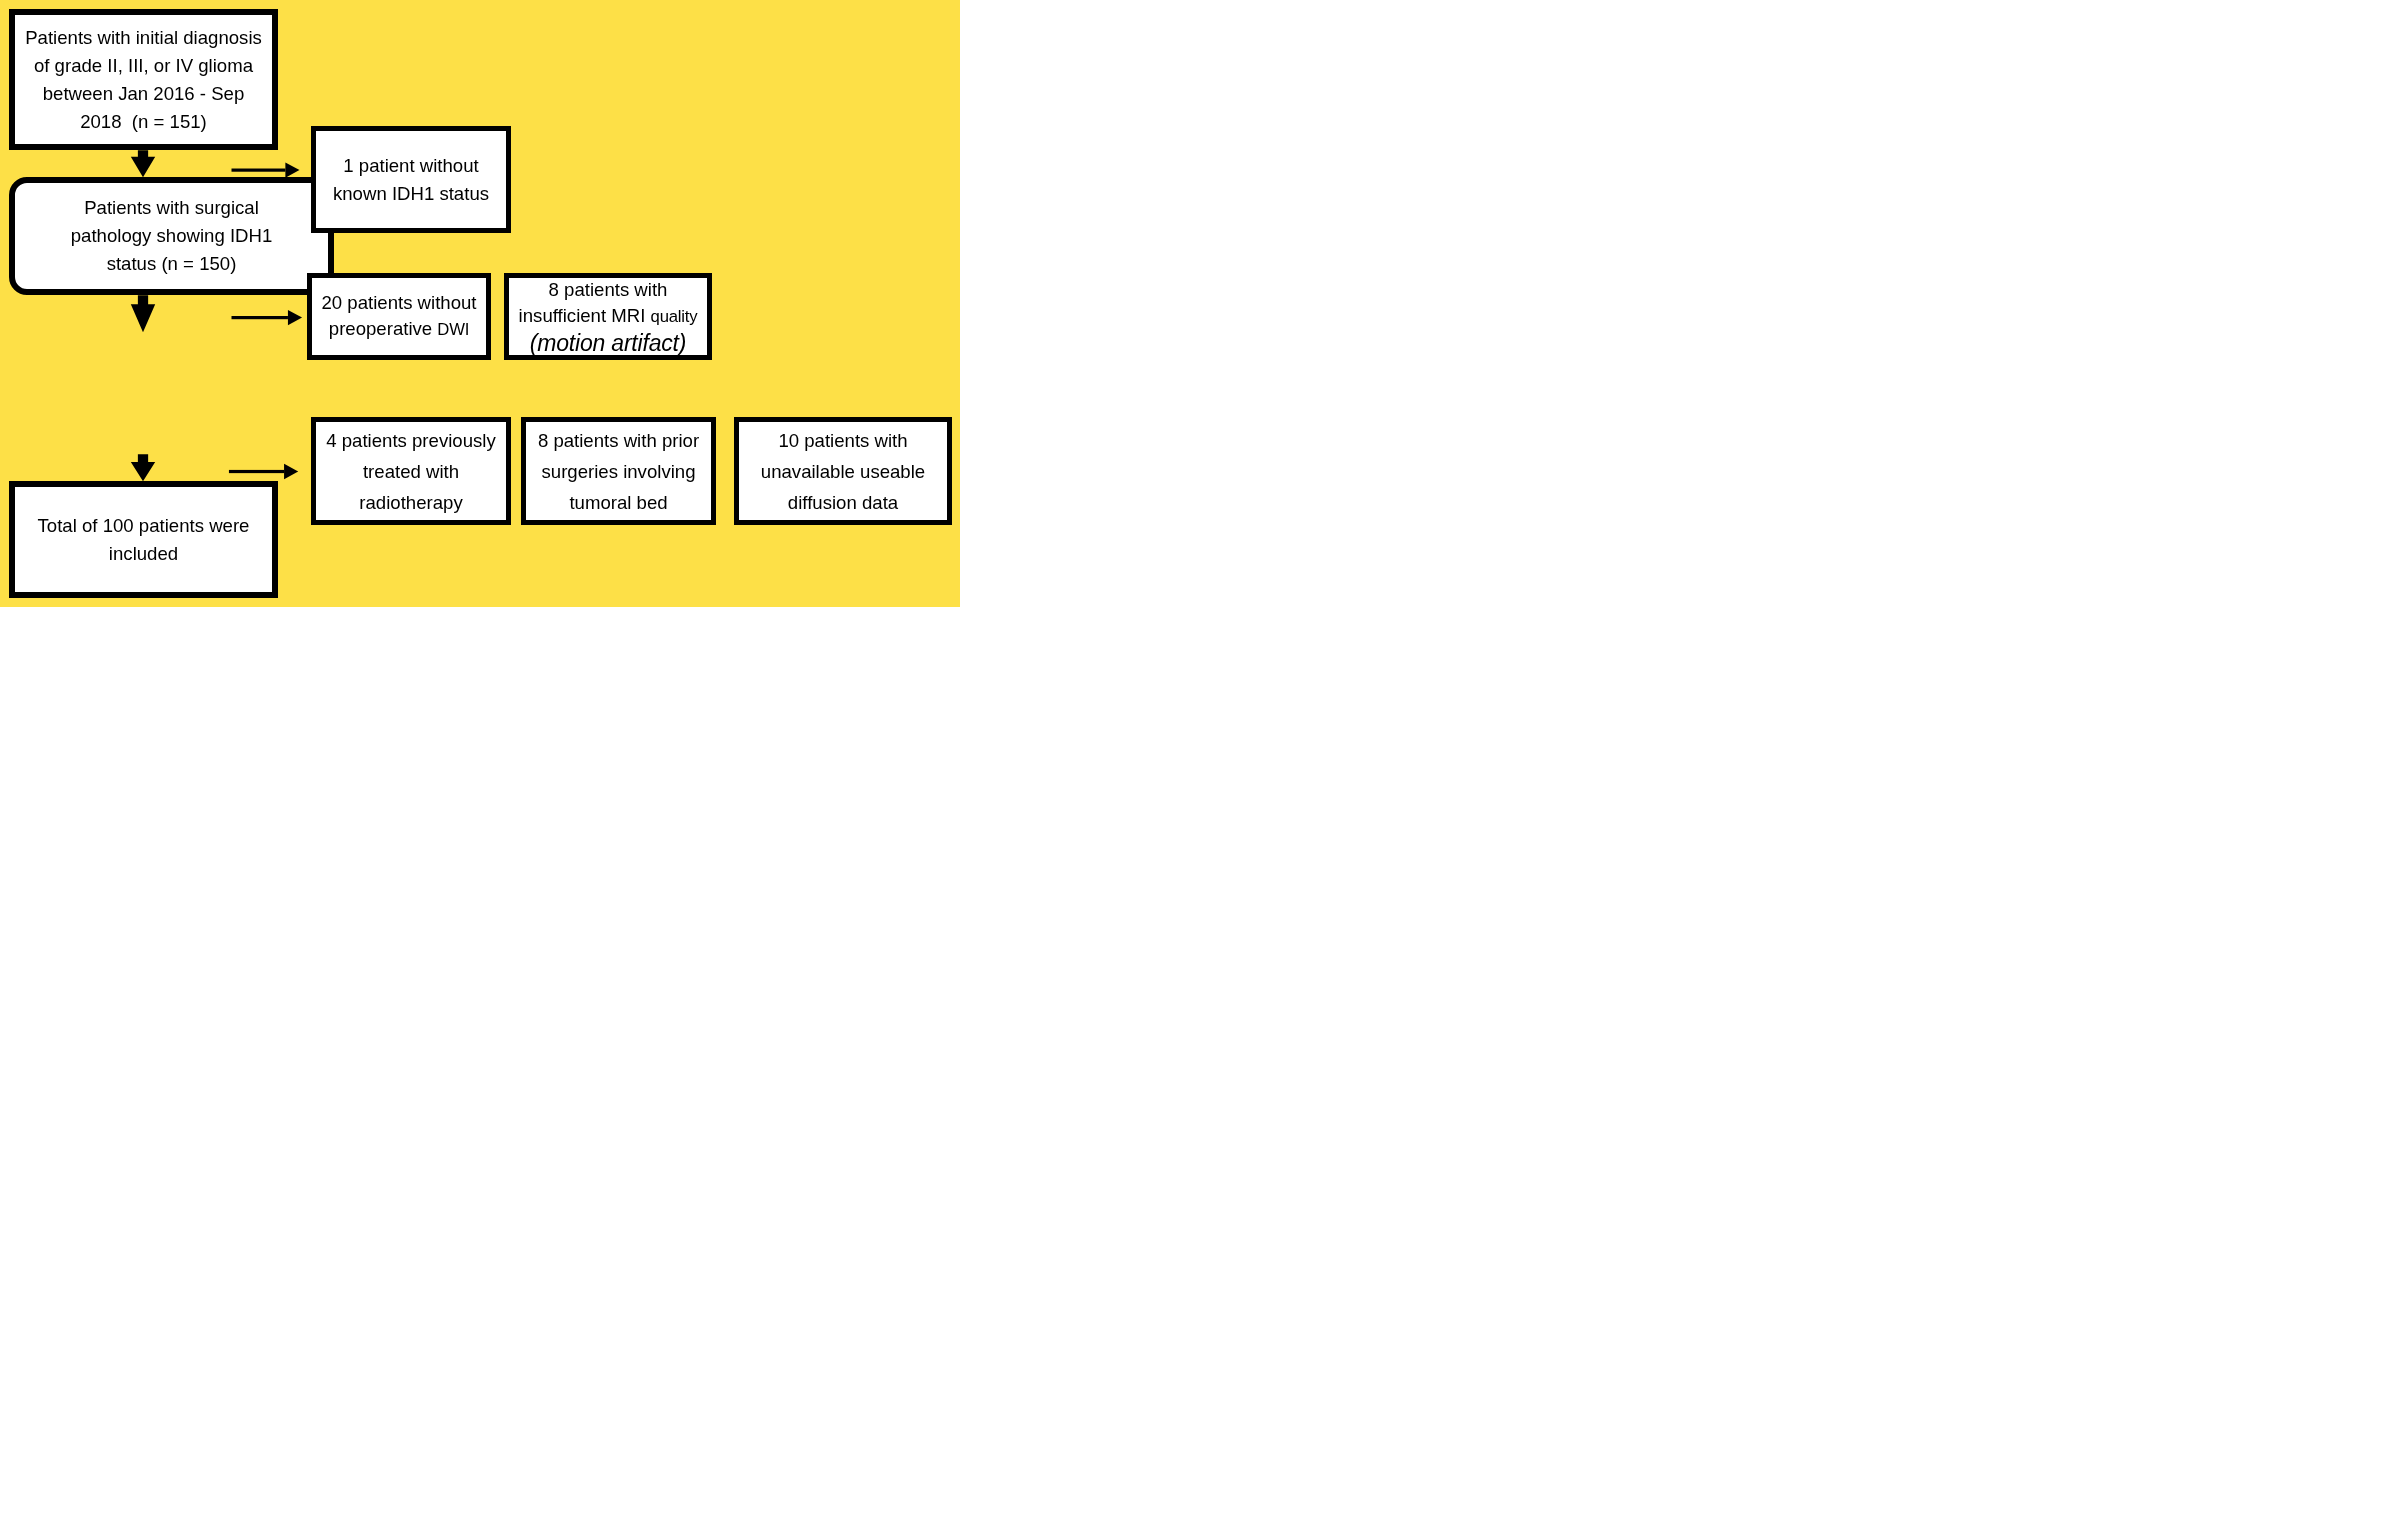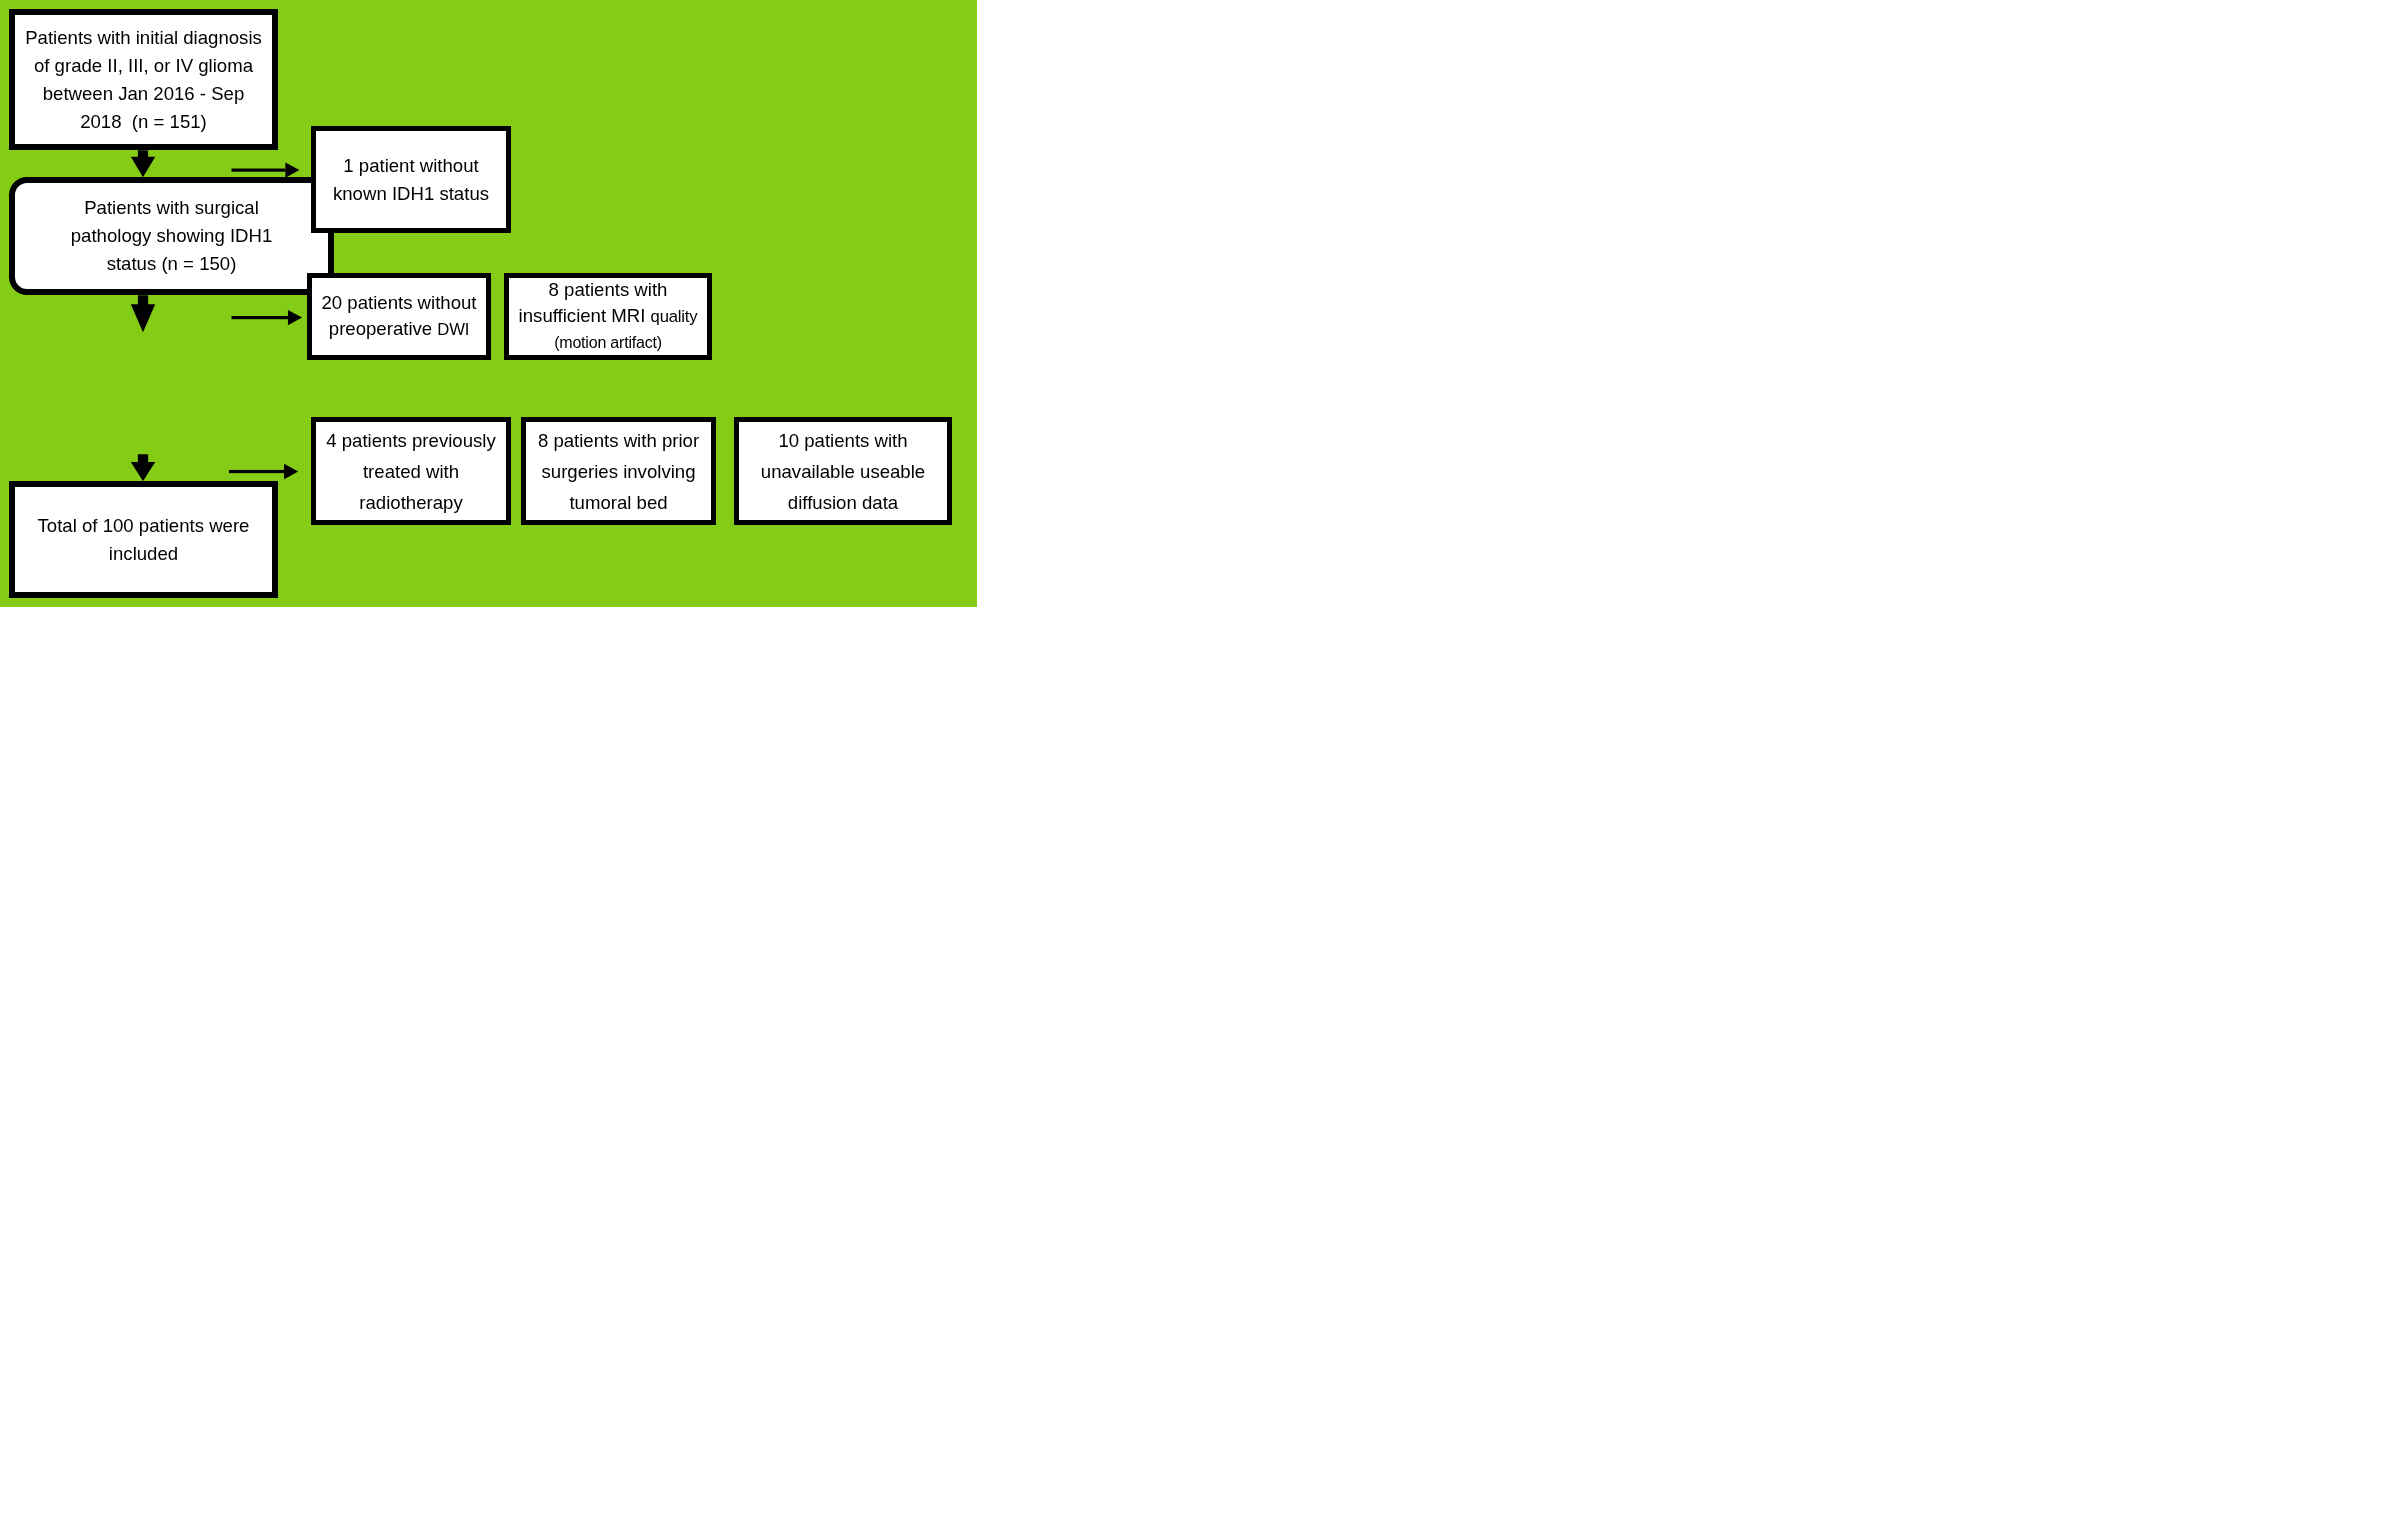--- a/index.html
+++ b/index.html
@@ -4,24 +4,23 @@
 <style>
   html, body {
     margin: 0;
     padding: 0;
     background: #ffffff;
   }
   .canvas {
     position: relative;
     width: 960px;
     height: 607px;
-    background: #84cc16;
+    background: #fde047;
     font-family: "Liberation Sans", sans-serif;
     color: #000000;
-    padding-left: 17px;
   }
   .box {
     position: absolute;
     box-sizing: border-box;
     background: #ffffff;
     display: flex;
     flex-direction: column;
     align-items: center;
     justify-content: center;
     text-align: center;
@@ -34,22 +33,23 @@
     line-height: 28px;
     color: #000000;
   }
   .row2 .line { line-height: 26px; }
   .row3 .line { line-height: 31px; }
   .alt {
     font-size: 16.7px;
     letter-spacing: -0.2px;
   }
   .line.altline {
-    font-size: 16px;
+    font-size: 23px;
     letter-spacing: -0.2px;
+    font-style: italic;
   }
   
   #box-b1 { left: 9px;   top: 9px;  width: 269px; height: 141px; }
   #box-b2 { left: 9px;   top: 177px; width: 325px; height: 118px; border-radius: 18px; }
   #box-b3 { left: 9px;   top: 332px; width: 269px; height: 122px; }
   #box-b4 { left: 9px;   top: 481px; width: 269px; height: 117px; }
   #box-s1 { left: 311px;  top: 126px; width: 200px; height: 107px; }
   #box-s2a{ left: 307px;  top: 273px; width: 184px; height: 87px; }
   #box-s2b{ left: 504px;  top: 273px; width: 208px; height: 87px; }
   #box-s3a{ left: 311px;  top: 417px; width: 200px; height: 108px; }

